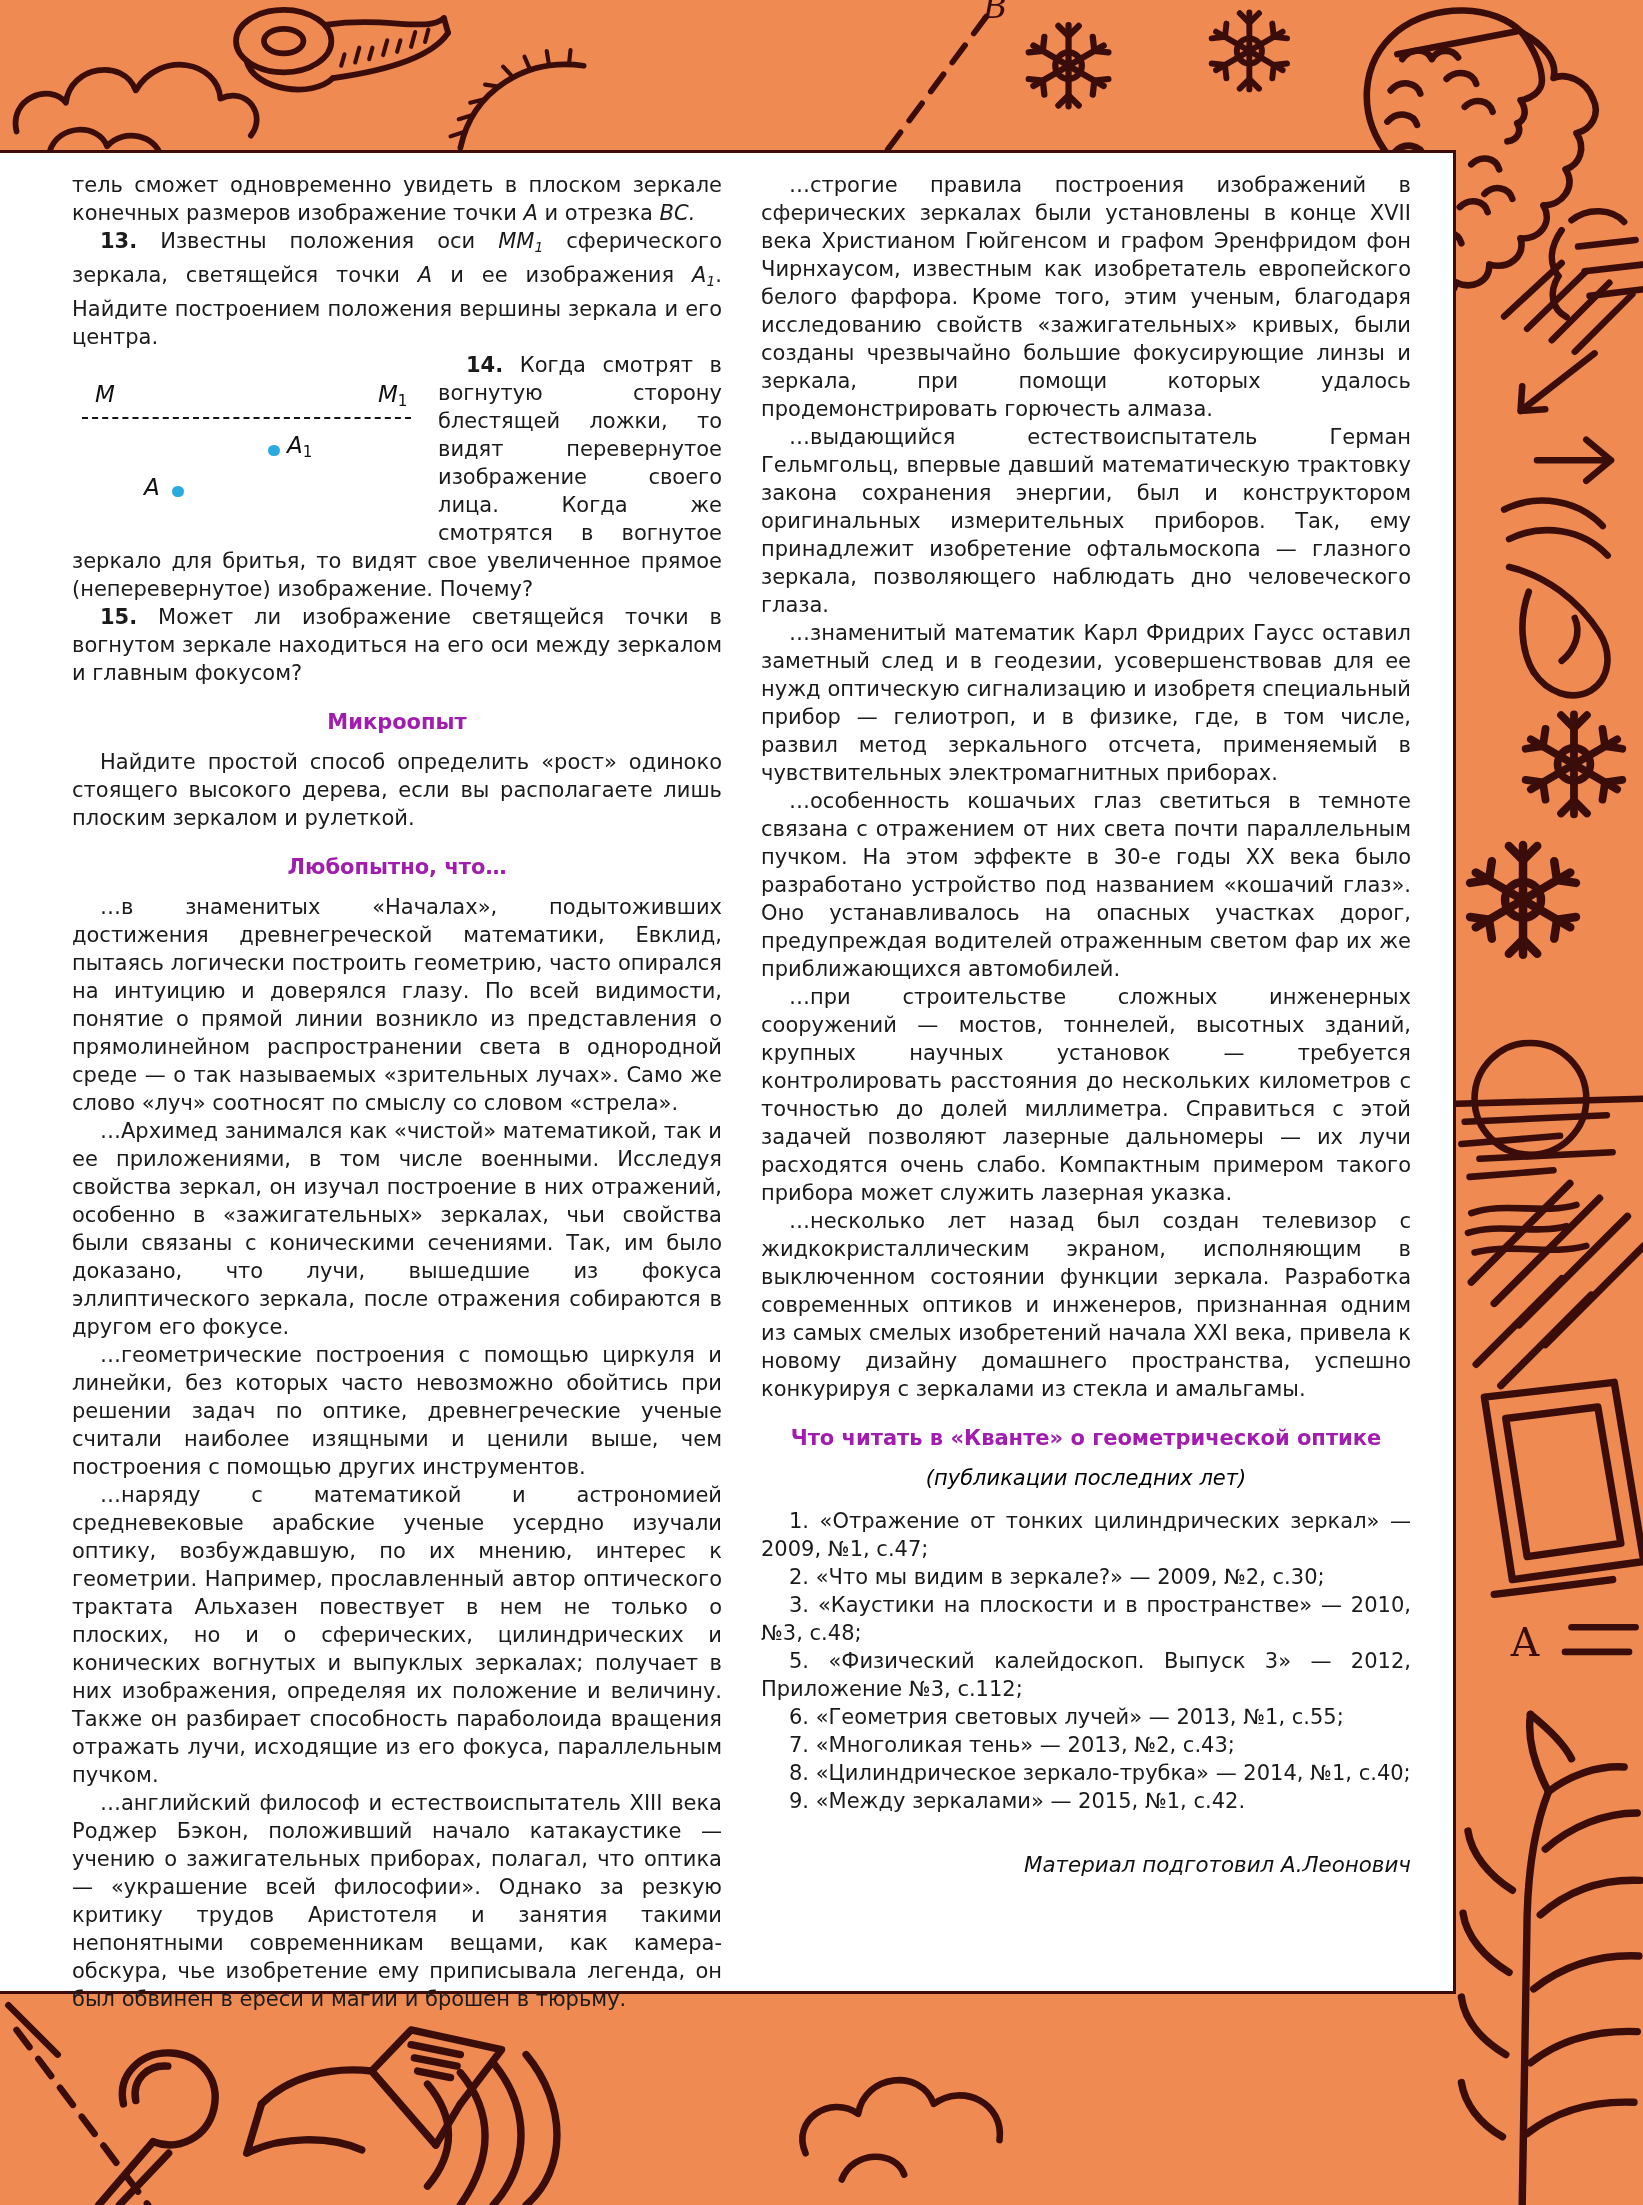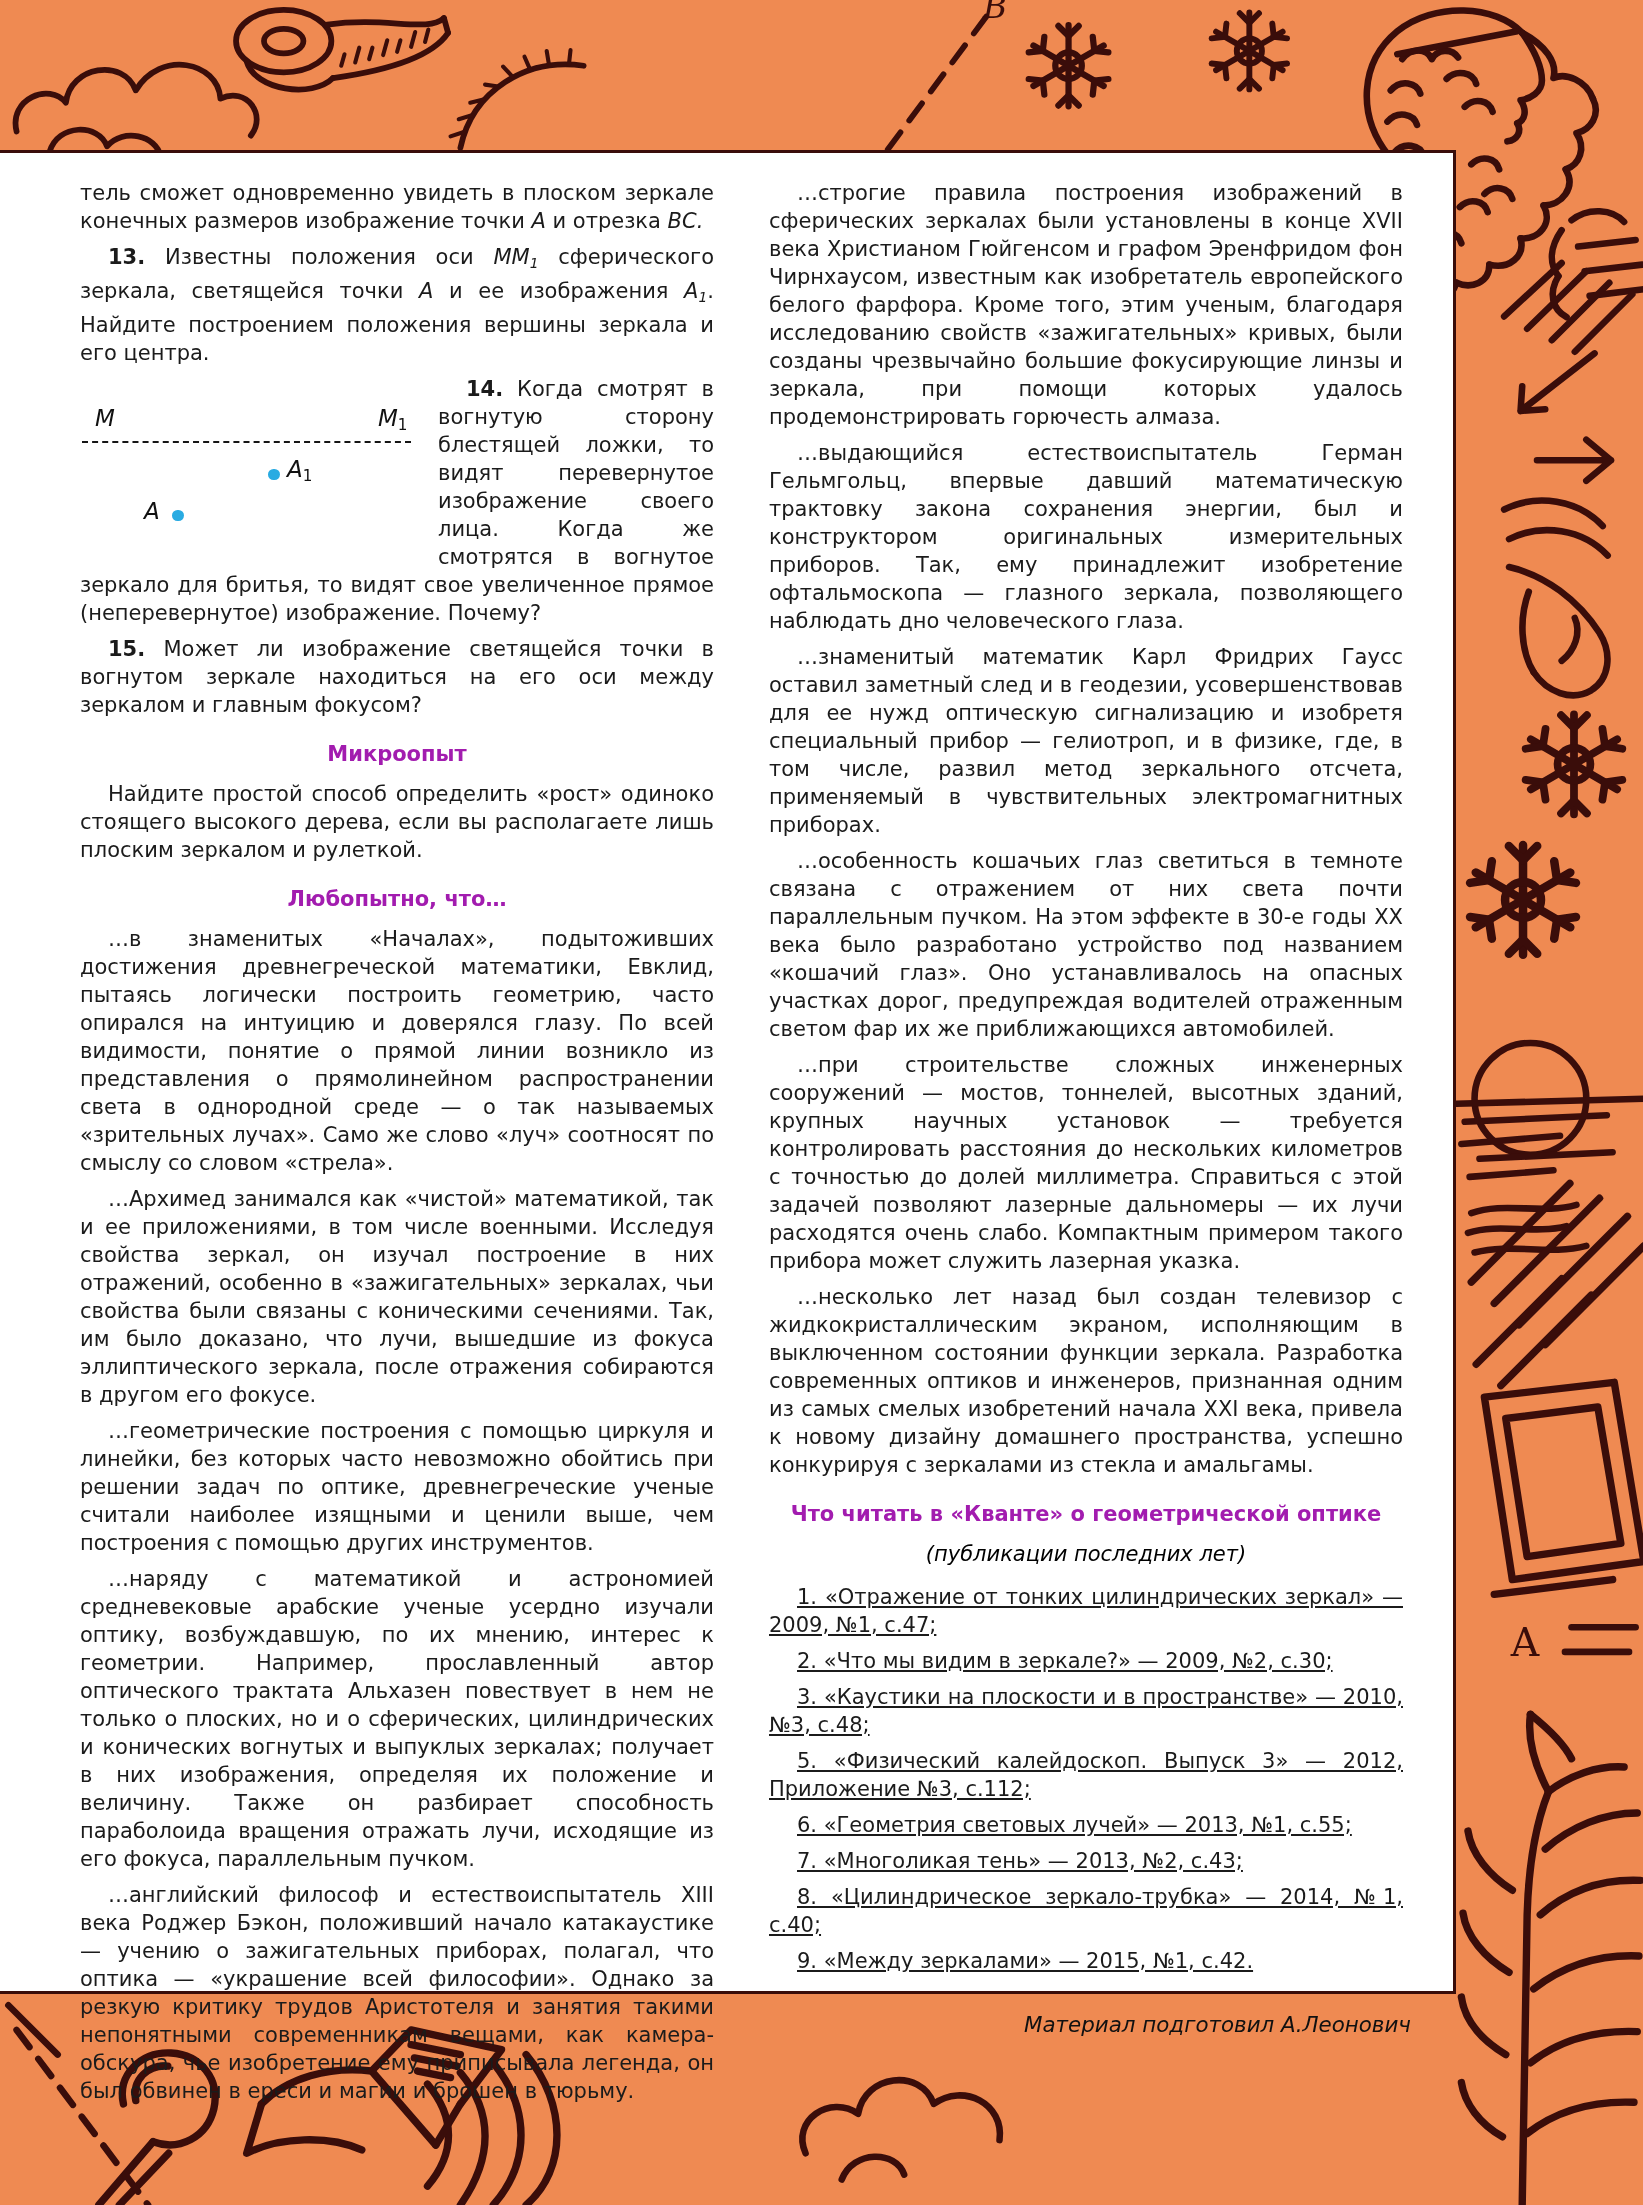--- a/index.html
+++ b/index.html
@@ -16,21 +16,21 @@
     border-bottom:3.3px solid #3a0d0a;
     border-right:3.3px solid #3a0d0a;
     box-sizing:border-box;
   }
   .cols{
     position:absolute;left:72px;top:18px;width:1340px;height:1800px;
     display:flex;gap:39px;
   }
   .col{width:650px;}
   p{
-    margin:8px;
+    margin:0;
     font-size:21px;
     line-height:28px;
     color:#1b1b1b;
     text-align:justify;
     text-indent:28px;
     -webkit-hyphens:none;hyphens:none;
   }
   p.noind{text-indent:0;}
   .hdr{
     margin:21.4px 0 11.5px 0;
@@ -43,21 +43,21 @@
     text-align:center;color:#000000;text-indent:0;
   }
   .num{font-weight:bold;}
   .it{font-style:italic;}
   .sub{font-size:0.66em;vertical-align:-0.28em;font-style:italic;}
   .sig{
     margin-top:36px;font-size:21.4px;line-height:28px;font-style:italic;
     text-align:right;color:#111;text-indent:0;
   }
   .biblist{margin-top:6.6px;}
-  .biblist p{text-indent:28px;text-decoration:underline;}
+  .biblist p{text-indent:28px;}
 
   
   .fig{
     float:left;width:353px;height:164px;margin:5px 13px 1.6px 0;
     position:relative;
   }
   .fig .axis{
     position:absolute;left:10px;top:61px;width:329px;height:0;
     border-top:2.5px dashed #151515;
   }

